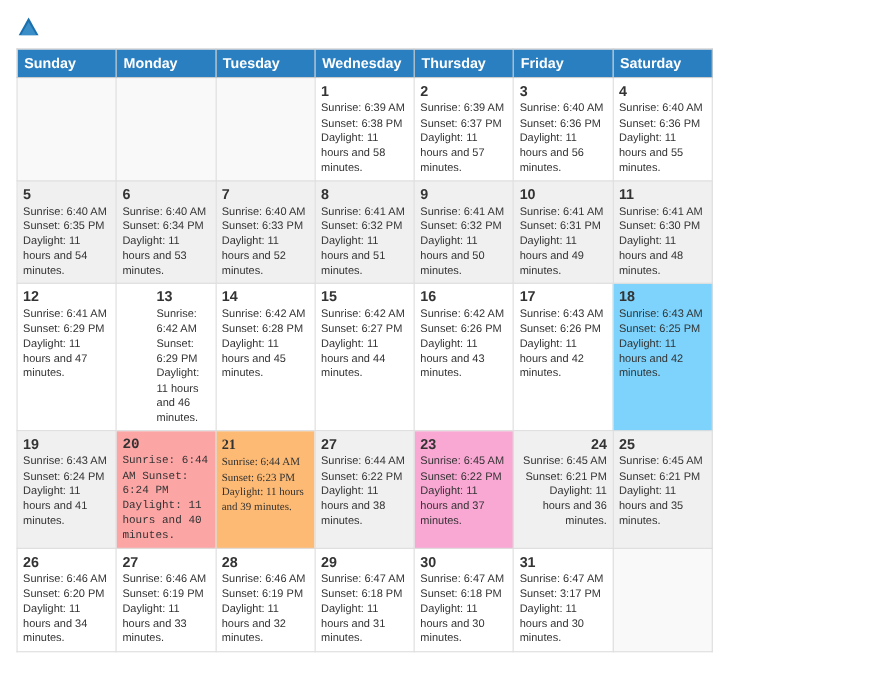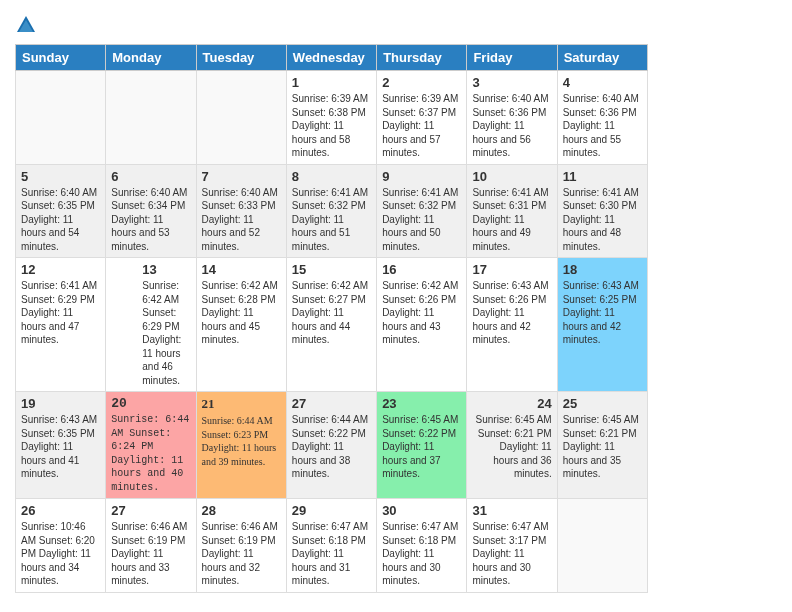--- a/index.html
+++ b/index.html
@@ -269,21 +269,21 @@
             <div class="day-info">Sunrise: 6:43 AM
 Sunset: 6:25 PM
 Daylight: 11 hours
 and 42 minutes.</div>
           </td>
         </tr>
         <tr>
           <td style="background: rgb(240, 240, 240);">
             <div class="day-number">19</div>
             <div class="day-info">Sunrise: 6:43 AM
-Sunset: 6:35 PM
+Sunset: 6:24 PM
 Daylight: 11 hours
 and 41 minutes.</div>
           </td>
           <td style="background: #fca5a5; font-family: Liberation Mono, monospace;">
             <div class="day-number">20</div>
             <div class="day-info">Sunrise: 6:44 AM
 Sunset: 6:24 PM
 Daylight: 11 hours
 and 40 minutes.</div>
           </td>
@@ -294,21 +294,21 @@
 Daylight: 11 hours
 and 39 minutes.</div>
           </td>
           <td style="background: rgb(240, 240, 240);">
             <div class="day-number">27</div>
             <div class="day-info">Sunrise: 6:44 AM
 Sunset: 6:22 PM
 Daylight: 11 hours
 and 38 minutes.</div>
           </td>
-          <td style="background: #86efac;">
+          <td style="background: #f9a8d4;">
             <div class="day-number">23</div>
             <div class="day-info">Sunrise: 6:45 AM
 Sunset: 6:22 PM
 Daylight: 11 hours
 and 37 minutes.</div>
           </td>
           <td style="background: rgb(240, 240, 240); text-align: right;">
             <div class="day-number">24</div>
             <div class="day-info">Sunrise: 6:45 AM
 Sunset: 6:21 PM
@@ -319,21 +319,21 @@
             <div class="day-number">25</div>
             <div class="day-info">Sunrise: 6:45 AM
 Sunset: 6:21 PM
 Daylight: 11 hours
 and 35 minutes.</div>
           </td>
         </tr>
         <tr>
           <td style="background: rgb(255, 255, 255);">
             <div class="day-number">26</div>
-            <div class="day-info">Sunrise: 10:46 AM
+            <div class="day-info">Sunrise: 6:46 AM
 Sunset: 6:20 PM
 Daylight: 11 hours
 and 34 minutes.</div>
           </td>
           <td style="background: rgb(255, 255, 255);">
             <div class="day-number">27</div>
             <div class="day-info">Sunrise: 6:46 AM
 Sunset: 6:19 PM
 Daylight: 11 hours
 and 33 minutes.</div>

